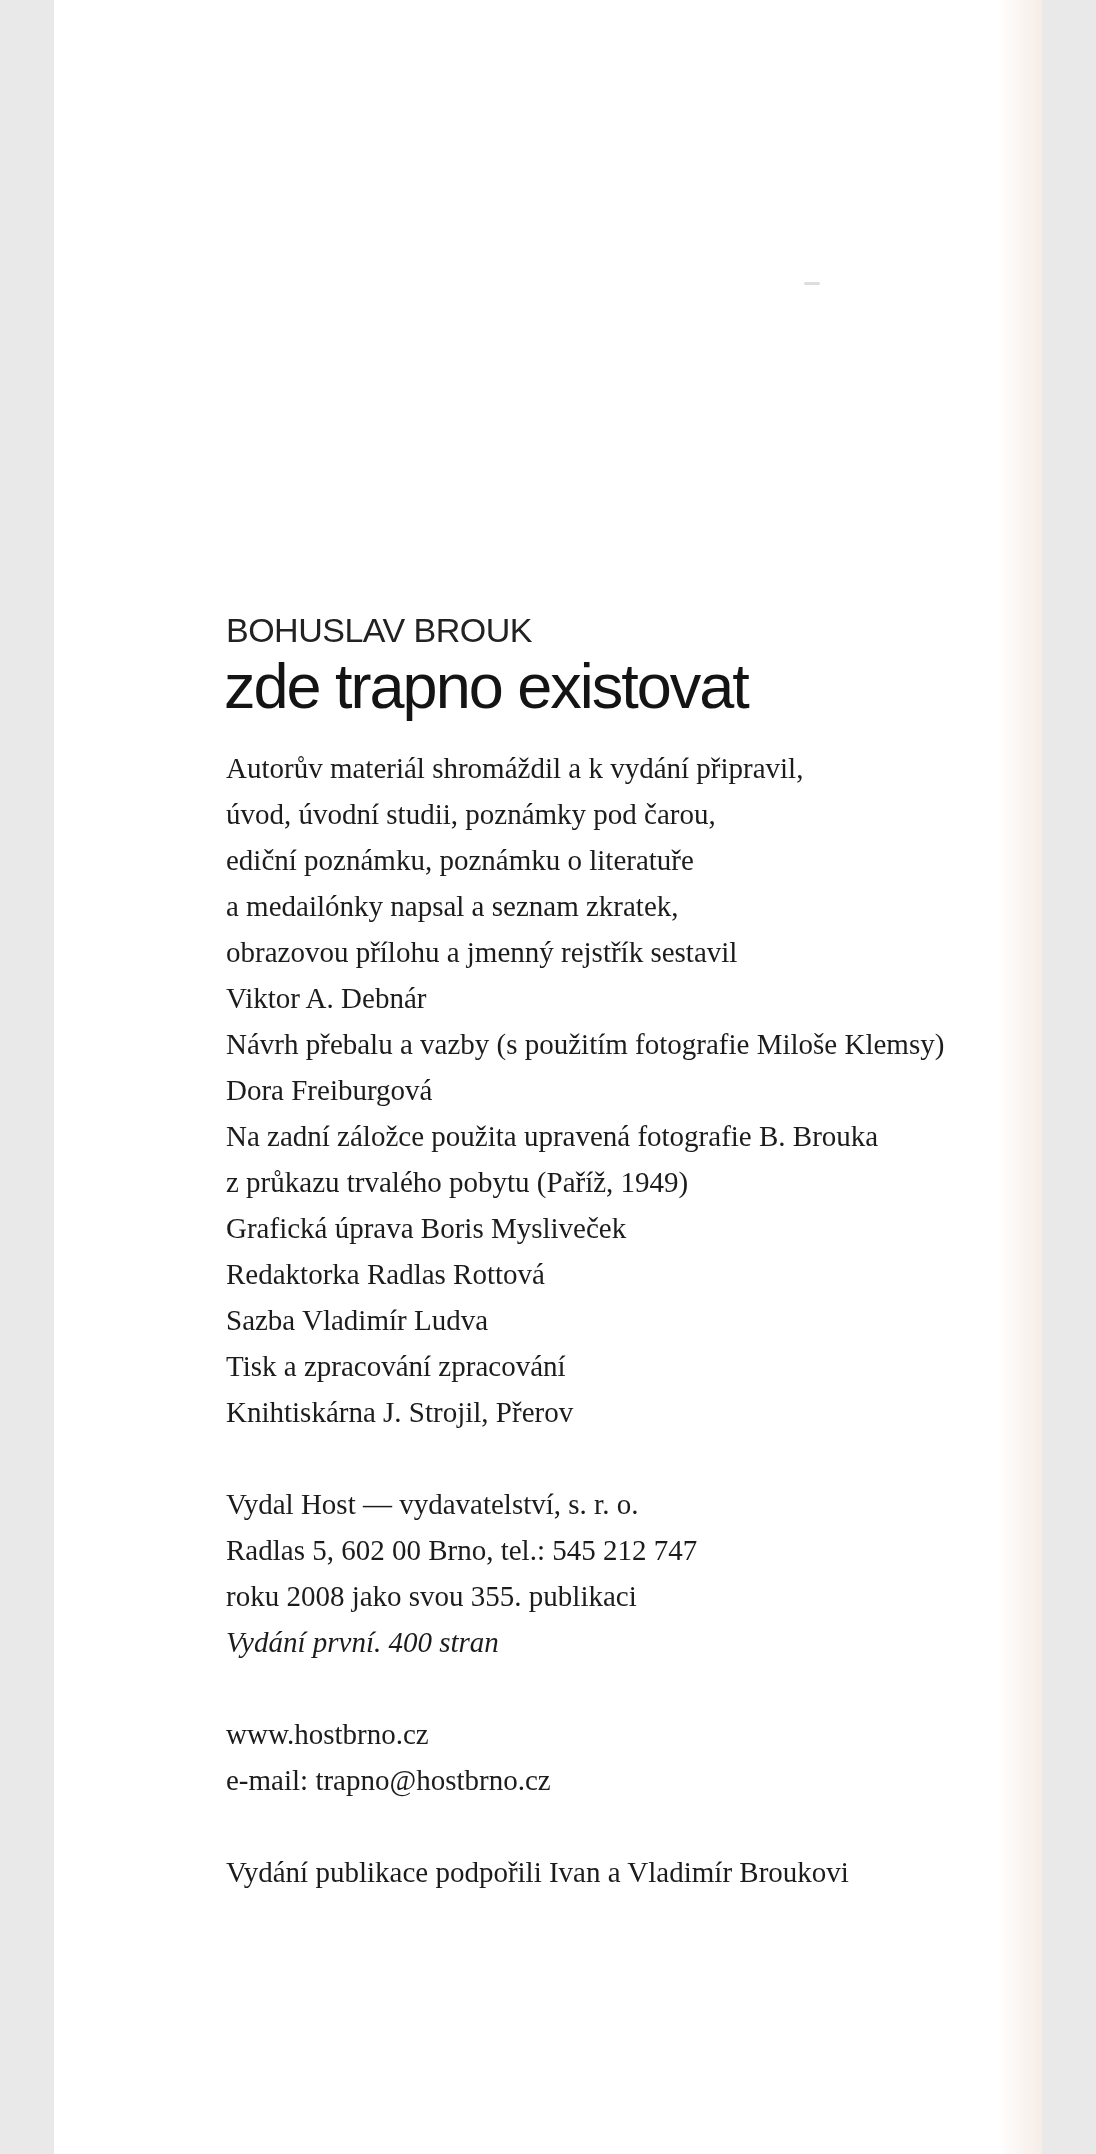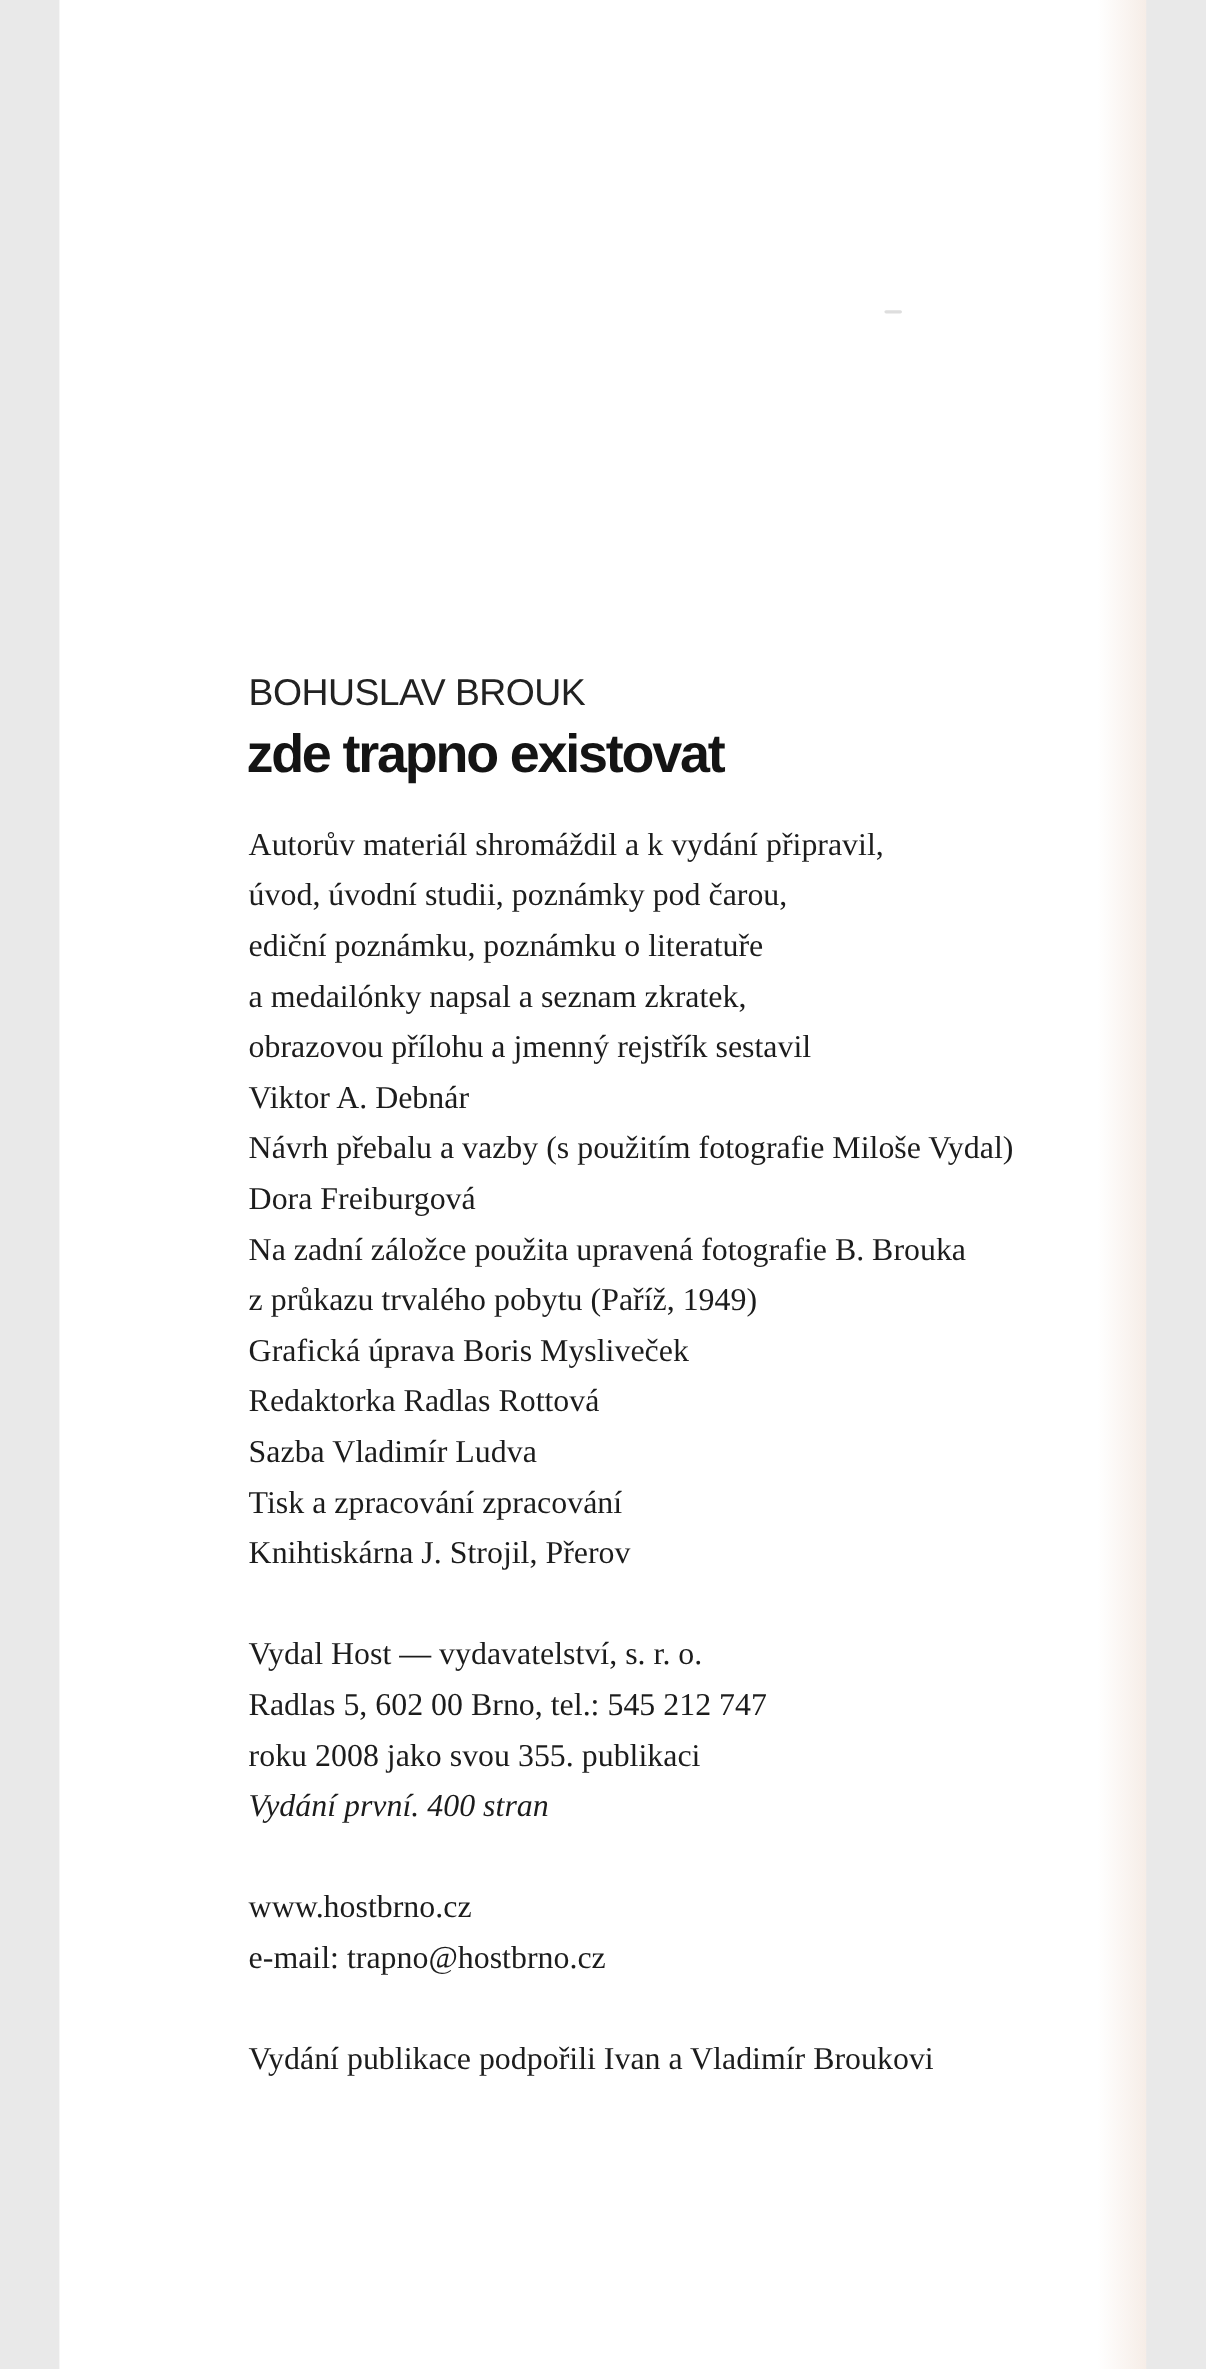--- a/index.html
+++ b/index.html
@@ -25,22 +25,22 @@
     line-height: 36px;
     letter-spacing: -0.5px;
     color: #222222;
     white-space: nowrap;
   }
   .title {
     position: absolute;
     left: 170px;
     top: 660px;
     font-family: "Liberation Sans", sans-serif;
-    font-weight: bold;
-    font-size: 49px;
+    font-weight: normal;
+    font-size: 63px;
     line-height: 52px;
     letter-spacing: -2px;
     color: #141414;
     white-space: nowrap;
   }
   .colophon {
     position: absolute;
     left: 172px;
     top: 745px;
     font-family: "Liberation Serif", serif;
@@ -80,21 +80,21 @@
   <div class="title">zde trapno existovat</div>
 
   <div class="colophon">
 
     <div class="row">Autorův materiál shromáždil a k vydání připravil,</div>
     <div class="row">úvod, úvodní studii, poznámky pod čarou,</div>
     <div class="row">ediční poznámku, poznámku o literatuře</div>
     <div class="row">a medailónky napsal a seznam zkratek,</div>
     <div class="row">obrazovou přílohu a jmenný rejstřík sestavil</div>
     <div class="row">Viktor A. Debnár</div>
-    <div class="row">Návrh přebalu a vazby (s použitím fotografie Miloše Vydal)</div>
+    <div class="row">Návrh přebalu a vazby (s použitím fotografie Miloše Klemsy)</div>
     <div class="row">Dora Freiburgová</div>
     <div class="row">Na zadní záložce použita upravená fotografie B. Brouka</div>
     <div class="row">z průkazu trvalého pobytu (Paříž, 1949)</div>
     <div class="row">Grafická úprava Boris Mysliveček</div>
     <div class="row">Redaktorka Radlas Rottová</div>
     <div class="row">Sazba Vladimír Ludva</div>
     <div class="row">Tisk a zpracování zpracování</div>
     <div class="row">Knihtiskárna J. Strojil, Přerov</div>
 
     <div class="row spacer"></div>

